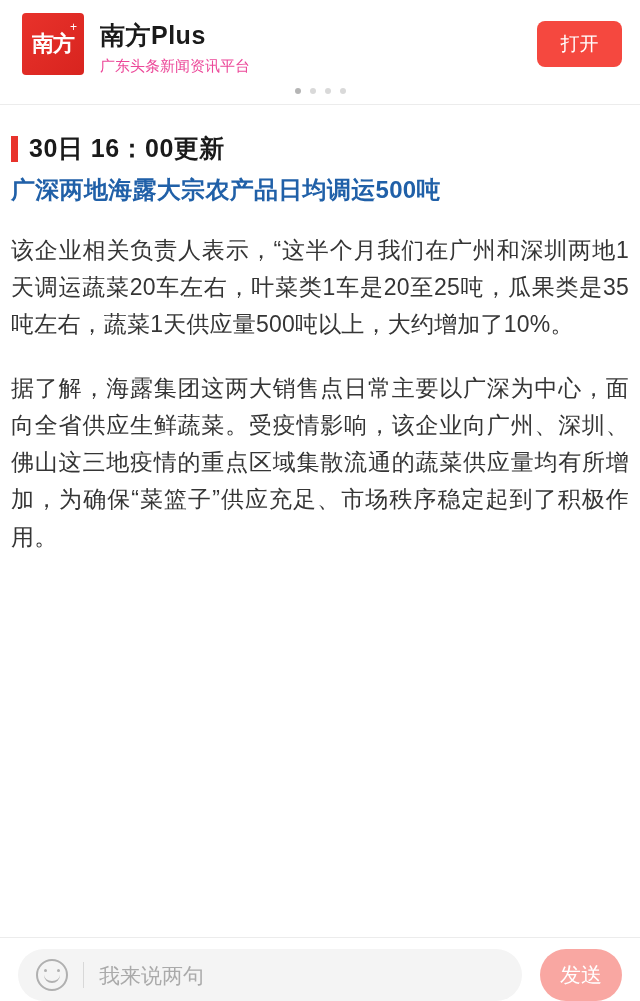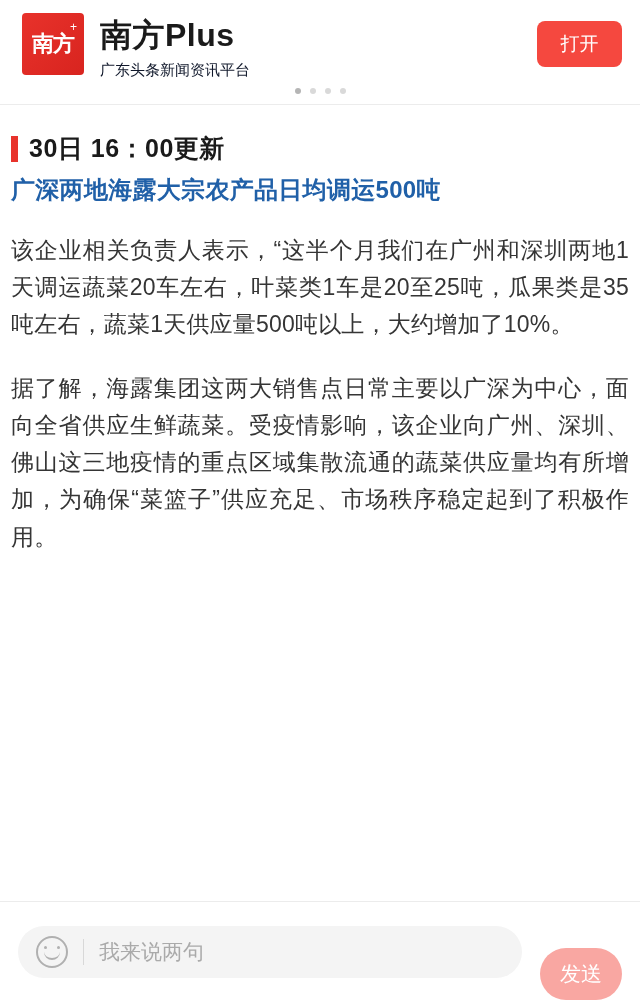--- a/index.html
+++ b/index.html
@@ -59,30 +59,30 @@
   }
   .app-meta {
     margin-left: 16px;
     display: flex;
     flex-direction: column;
     justify-content: center;
     flex: 1 1 auto;
     min-width: 0;
   }
   .app-title {
-    font-size: 32px;
+    font-size: 25px;
     font-weight: bold;
     color: #1a1a1a;
     line-height: 1.2;
     letter-spacing: 0.5px;
     margin-top: 7px;
   }
   .app-subtitle {
     font-size: 15px;
-    color: #0f172a;
+    color: #ec4899;
     margin-top: 7px;
     line-height: 1.2;
   }
   .open-button {
     flex: 0 0 auto;
     width: 85px;
     height: 46px;
     border-radius: 8px;
     background: #f5483f;
     color: #ffffff;
@@ -160,25 +160,25 @@
     letter-spacing: 0.2px;
     text-align: justify;
   }
 
   
   .comment-bar {
     position: absolute;
     left: 0;
     right: 0;
     bottom: 0;
-    height: 100px;
+    height: 64px;
     background: #ffffff;
     border-top: 1px solid #ececec;
     display: flex;
-    align-items: center;
+    align-items: flex-end;
     padding: 0 18px;
     box-sizing: border-box;
   }
   .comment-input-wrap {
     flex: 1 1 auto;
     height: 52px;
     background: #f4f4f4;
     border-radius: 26px;
     display: flex;
     align-items: center;

